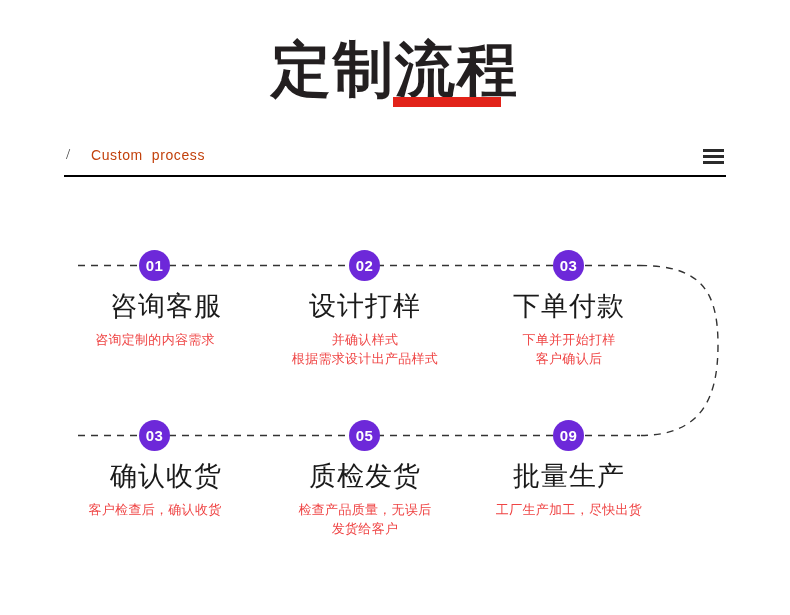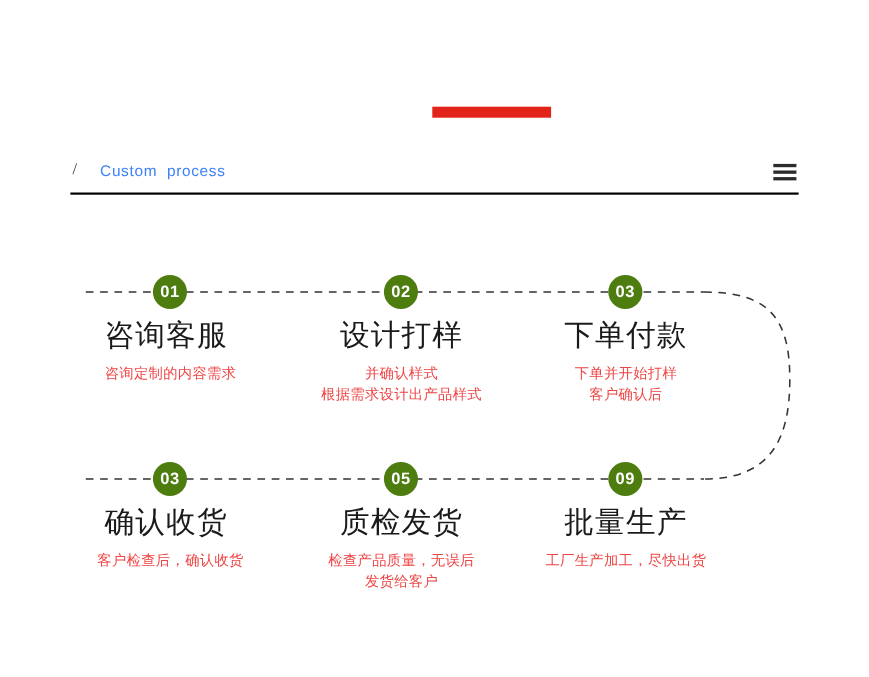--- a/index.html
+++ b/index.html
@@ -59,21 +59,21 @@
     font-size: 15px;
     color: #3a3a3a;
     font-family: "Liberation Serif", "DejaVu Serif", serif;
   }
   .subtitle-text {
     position: absolute;
     left: 27px;
     top: 1px;
     font-size: 14px;
     letter-spacing: 0.6px;
-    color: #3b82f6;
+    color: #c2410c;
     white-space: pre;
   }
   .menu-icon {
     position: absolute;
     left: 639px;
     top: 3px;
     width: 21px;
     height: 16px;
   }
   .menu-icon span {
@@ -116,21 +116,21 @@
   .step {
     position: absolute;
     width: 210px;
     text-align: center;
   }
   .step-badge {
     position: absolute;
     width: 31px;
     height: 31px;
     border-radius: 50%;
-    background: #4d7c0f;
+    background: #6d28d9;
     color: #ffffff;
     font-size: 15px;
     font-weight: bold;
     line-height: 31px;
     text-align: center;
     letter-spacing: 0.5px;
   }
   .step-title {
     position: absolute;
     width: 210px;
@@ -156,34 +156,35 @@
   
   .r1 .step-badge { top: 60px; }
   .r1 .step-title { top: 100px; }
   .r1 .step-desc  { top: 140px; }
   
   .r2 .step-badge { top: 230px; }
   .r2 .step-title { top: 270px; }
   .r2 .step-desc  { top: 310px; }
 
   .col1 .step-badge { left: 139px; }
-  .col1 .step-title { left: 46px; }
+  .col1 .step-title { left: 61px; font-family: Liberation Serif, serif; }
   .col1 .step-desc  { left: 40px; }
   .col2 .step-badge { left: 349px; }
   .col2 .step-title { left: 260px; }
   .col2 .step-desc  { left: 250px; }
   .col3 .step-badge { left: 553px; }
   .col3 .step-title { left: 464px; }
   .col3 .step-desc  { left: 454px; }
 </style>
 </head>
 <body>
 
 <div class="header">
 
+  <div class="page-title">定制流程</div>
   <div class="title-underline"></div>
 
   <div class="subtitle-row">
     <span class="subtitle-slash">/</span>
     <span class="subtitle-text">Custom  process</span>
     <div class="menu-icon">
       <span></span>
       <span></span>
       <span></span>
     </div>

